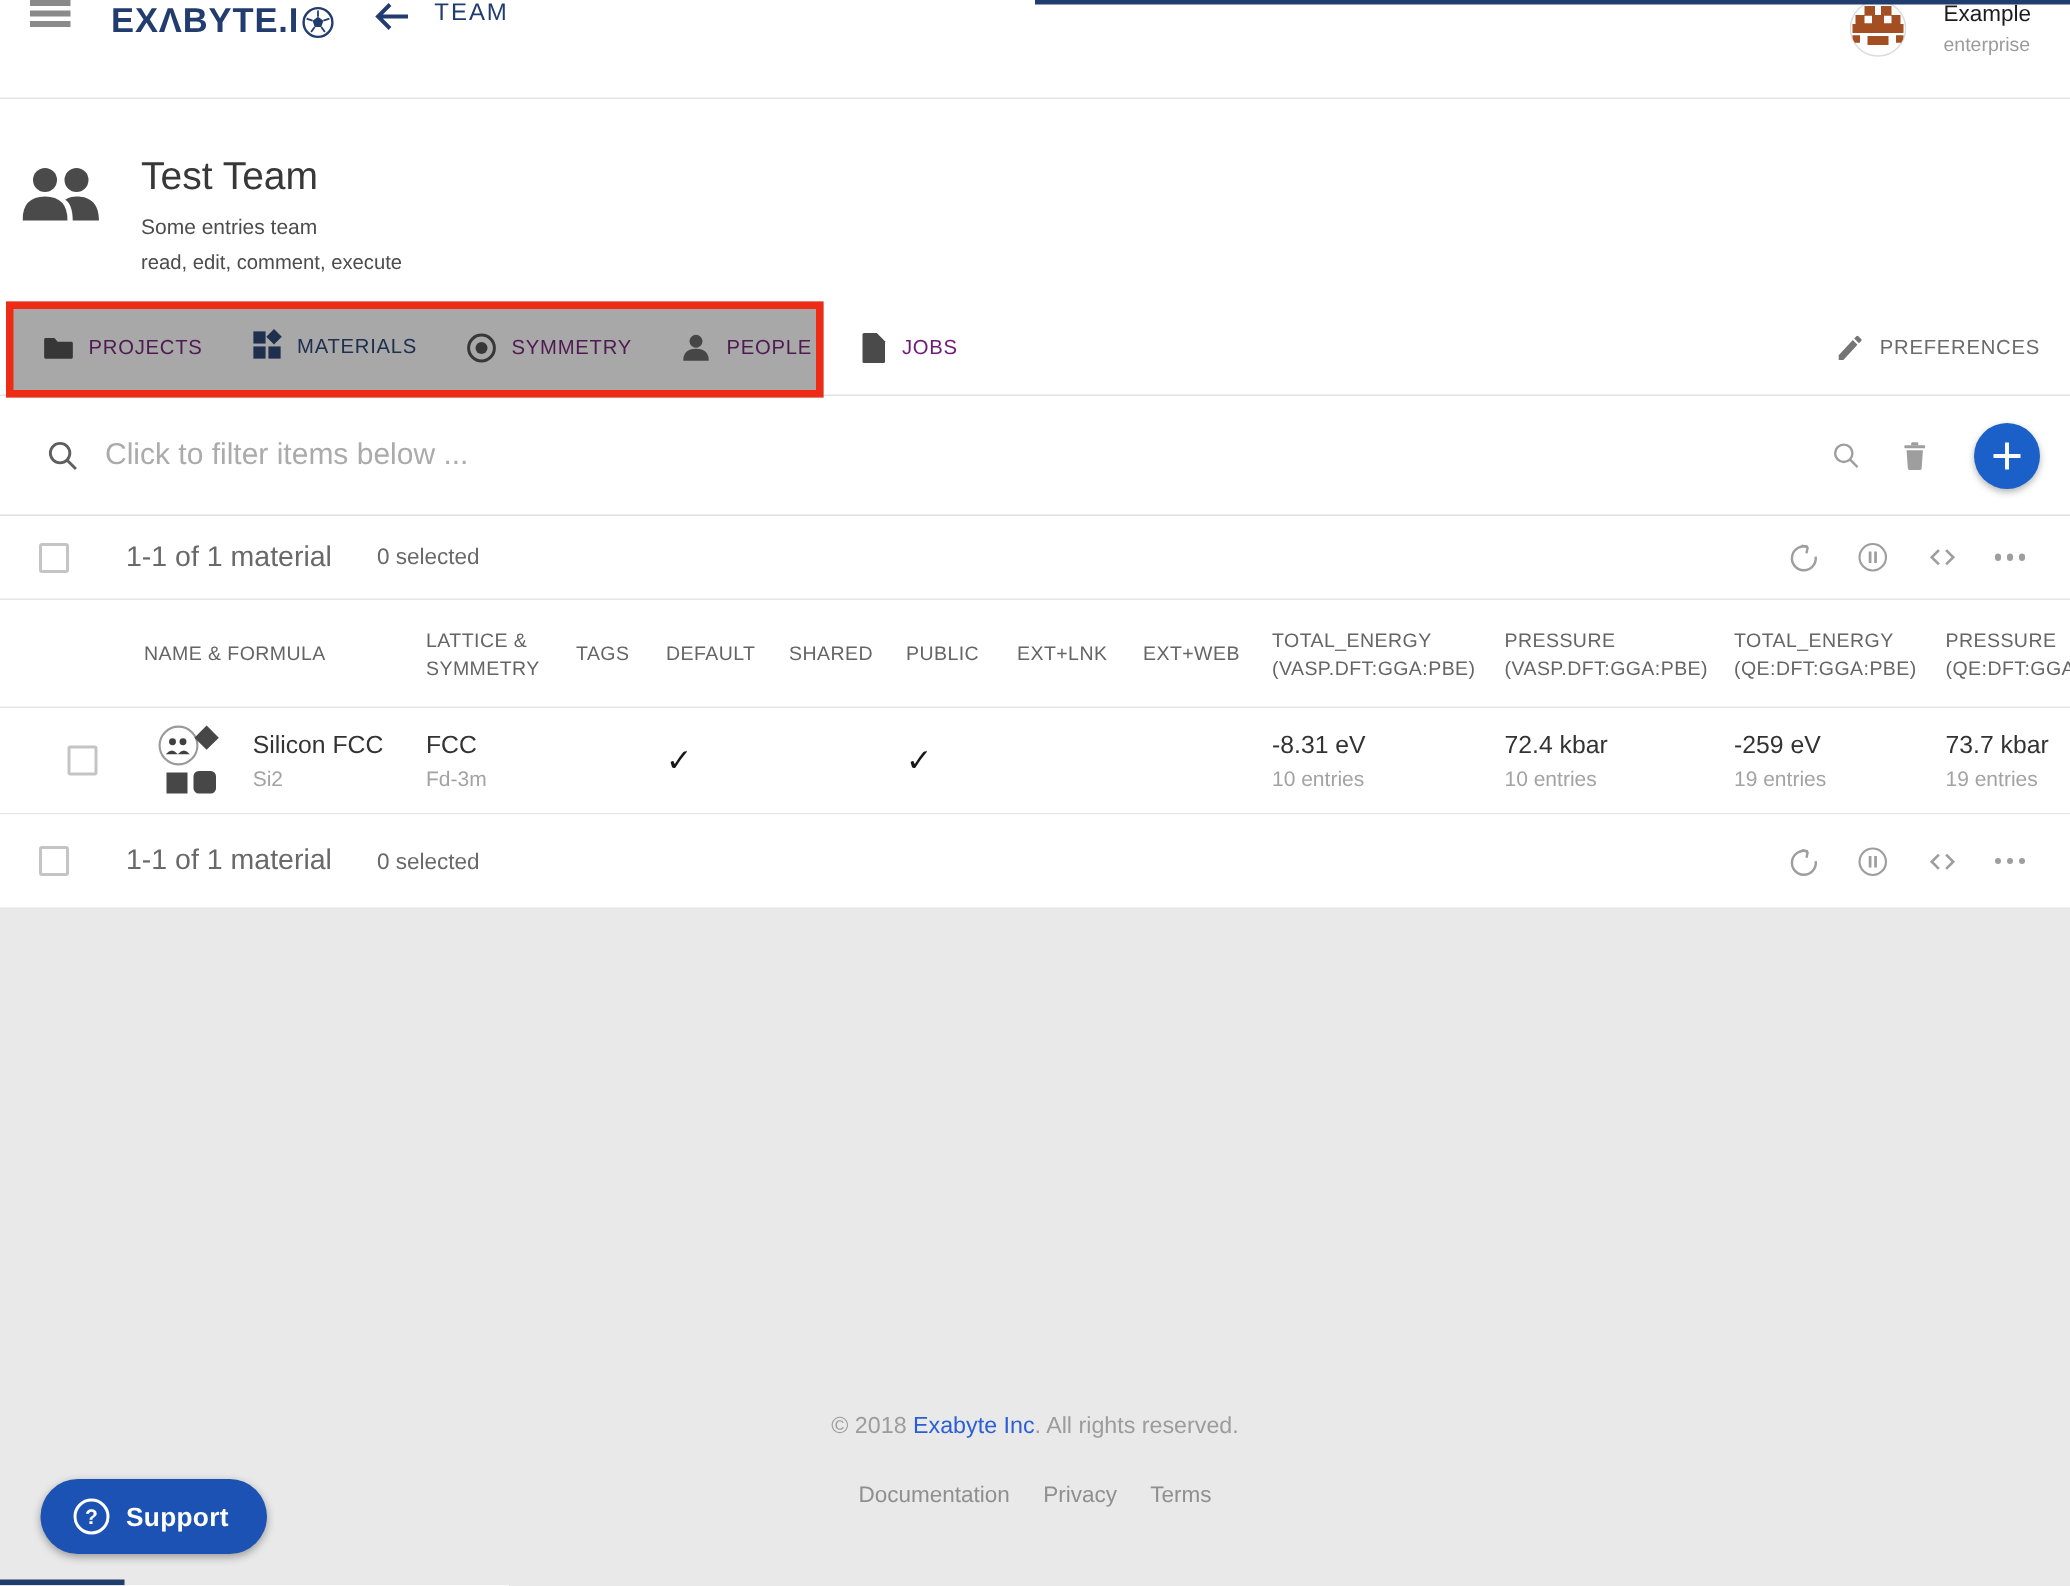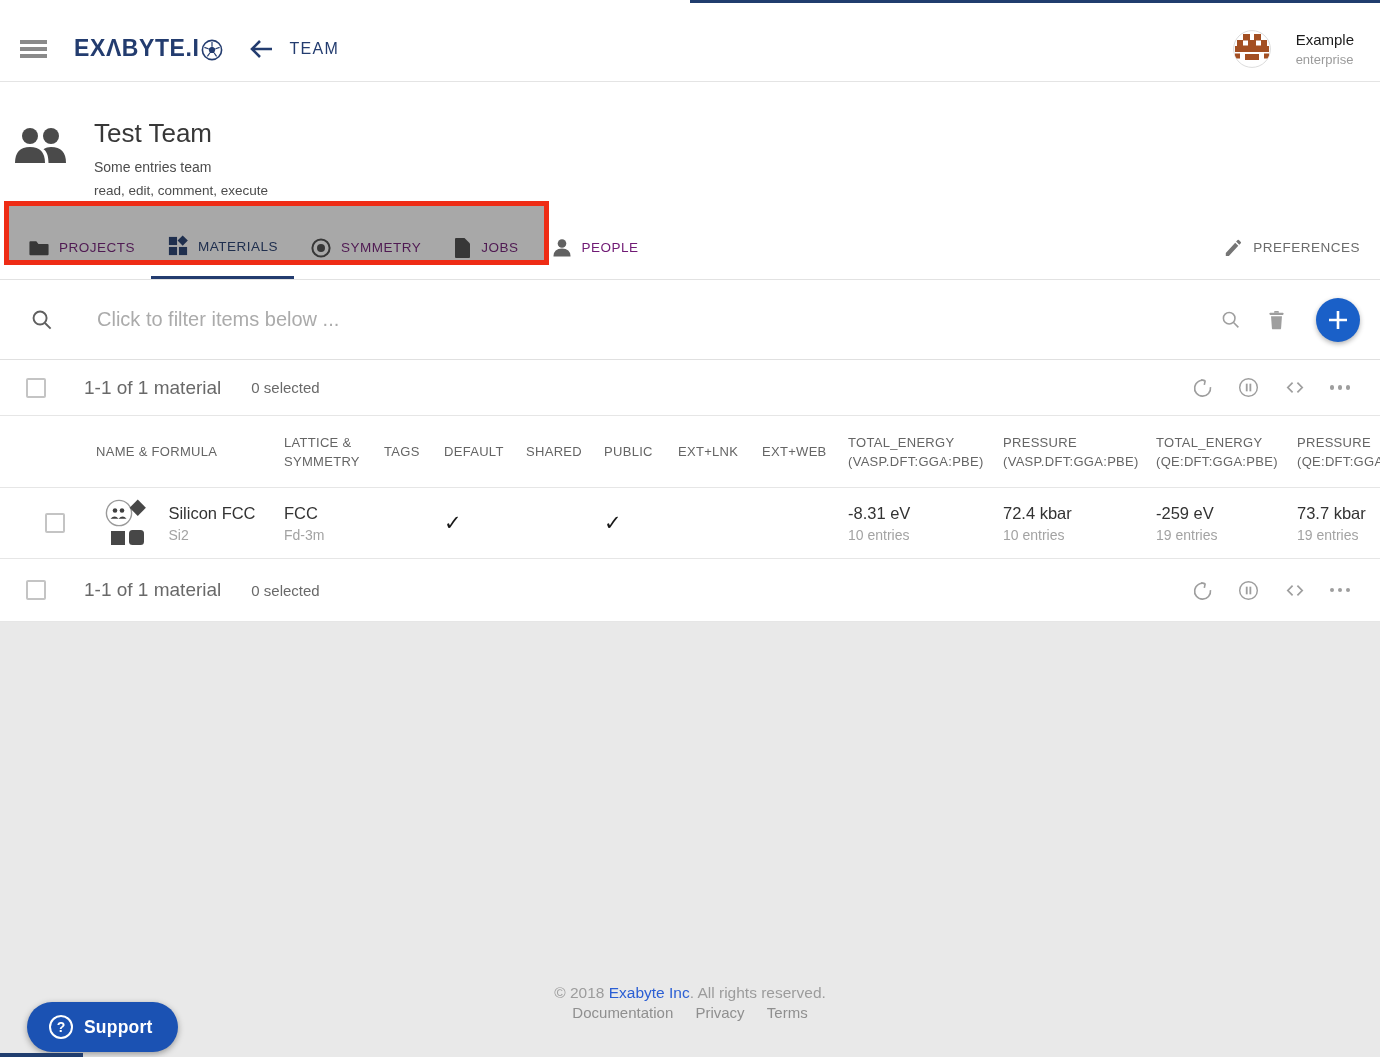--- a/index.html
+++ b/index.html
@@ -1,21 +1,21 @@
 <!DOCTYPE html>
 <html><head>
 <meta charset="utf-8">
 <style>
   * { margin:0; padding:0; box-sizing:border-box; }
   html,body { width:1380px; height:1057px; }
   body { font-family:"Liberation Sans", sans-serif; background:#fff; overflow:hidden; }
   .page { position:relative; width:1380px; height:1057px; background:#fff; overflow:hidden; }
 
   
-  .appbar { display:flex; align-items:center; height:66px; border-bottom:1px solid #e4e4e4; padding-left:20px; background:#fff;margin-top:16px; }
+  .appbar { display:flex; align-items:flex-start; height:66px; border-bottom:1px solid #e4e4e4; padding-left:20px; background:#fff; }
   .hamburger { width:27px; height:18px; display:flex; flex-direction:column; justify-content:space-between; cursor:pointer; }
   .hamburger span { display:block; height:4px; background:#8a8a8a; }
   .logo { display:flex; align-items:center; margin-left:27px; cursor:pointer; }
   .logo-text { font-size:23px; font-weight:600; letter-spacing:.6px; color:#233c6f; }
   .logo-ball { margin-left:1px; margin-top:2px; }
   .back-arrow { margin-left:24px; cursor:pointer; display:flex; align-items:center; }
   .nav-title { margin-left:16px; font-size:16px; font-weight:500; letter-spacing:1.3px; color:#233c6f; }
   .userblock { margin-left:auto; margin-right:26px; display:flex; align-items:center; }
   .usernames { margin-left:25px; }
   .user-name { font-size:15px; color:#1c1c1c; }
@@ -36,21 +36,21 @@
   .tab.active { border-bottom:3px solid #233c6f; }
   .tab.active .tlabel { color:#233c6f; }
   .prefs { margin-left:auto; margin-right:20px; display:flex; align-items:center; gap:10px; cursor:pointer; }
   .prefs .tlabel { font-size:13.5px; font-weight:500; letter-spacing:.5px; color:#6b6b6b; }
 
   
   .annotation-box { position:absolute; left:4px; top:201px; width:545px; height:64px;
     border:5px solid #ee2c15; background:rgba(25,25,25,0.38); z-index:6; pointer-events:none; }
 
   
-  .filterbar { display:flex; align-items:center; height:80px; border-bottom:1px solid #e0e0e0; padding:0 20px 0 30px; background:#fff;gap:27px; }
+  .filterbar { display:flex; align-items:center; height:80px; border-bottom:1px solid #e0e0e0; padding:0 20px 0 30px; background:#fff; }
   .filter-input { border:none; outline:none; flex:1; margin-left:17px; font-size:20px; color:#444; font-family:"Liberation Sans",sans-serif; background:transparent; }
   .filter-input::placeholder { color:#ababab; }
   .filter-icons { display:flex; align-items:center; gap:24px; }
   .fab { width:44px; height:44px; border-radius:50%; background:#1a60c8; display:flex; align-items:center; justify-content:center; cursor:pointer; box-shadow:0 2px 5px rgba(0,0,0,.3); margin-left:4px; }
 
   
   .pagerow { display:flex; align-items:center; height:56px; border-bottom:1px solid #e6e6e6; padding-left:26px; background:#fff; }
   .pagerow.bottom { height:63px; }
   .checkbox { width:20px; height:20px; border:2px solid #c4c4c4; border-radius:2px; background:#fff; cursor:pointer; flex:none; }
   .range-text { margin-left:38px; font-size:19px; color:#696969; }
@@ -68,21 +68,21 @@
   .drow { height:71px; border-bottom:1px solid #e6e6e6; cursor:pointer; }
   .drow .cell { display:flex; flex-direction:column; justify-content:center; padding-left:12px; }
   .cell .primary { font-size:16.5px; color:#333; }
   .cell .secondary { font-size:14px; color:#a3a3a3; margin-top:4px; }
   .cell-check { display:flex; flex-direction:row !important; align-items:center; padding-left:26px !important; }
   .cell-name { flex-direction:row !important; align-items:center; gap:14px; padding-left:2px !important; }
   .checkmark { font-size:21px; color:#181818; }
 
   
   .grayarea { position:relative; height:451px; background:#e9e9e9; }
-  .copyright { position:absolute; top:362px; width:100%; text-align:center; font-size:15.5px; color:#9c9c9c; }
+  .copyright { position:absolute; top:336px; width:100%; text-align:center; font-size:15.5px; color:#9c9c9c; }
   .copyright a { color:#2b5fd4; text-decoration:none; cursor:pointer; }
   .flinks { position:absolute; top:382px; width:100%; text-align:center; font-size:15px; color:#8f8f8f; }
   .flinks span { margin:0 9px; cursor:pointer; }
   .support-btn { position:absolute; left:27px; bottom:21px; height:50px; border-radius:25px; background:#1b52b3; color:#fff; display:flex; align-items:center; gap:11px; padding:0 26px 0 22px; cursor:pointer; box-shadow:0 2px 6px rgba(0,0,0,.35); }
   .q-circle { width:24px; height:24px; border:2.5px solid #fff; border-radius:50%; display:flex; align-items:center; justify-content:center; font-size:14px; font-weight:bold; }
   .support-label { font-size:17.5px; font-weight:bold; letter-spacing:.2px; }
 
   
   .top-artifact { position:absolute; top:0; left:690px; right:0; height:3px; background:#203d6e; z-index:50; }
   .bottom-artifact { position:absolute; bottom:0; left:0; width:83px; height:4px; background:#203d6e; z-index:50; }
@@ -194,34 +194,34 @@
       <span>
         <svg width="22" height="22" viewBox="0 0 22 22">
             <circle cx="11" cy="11" r="8.6" fill="none" stroke="#4a4a4a" stroke-width="2"></circle>
             <circle cx="11" cy="11" r="4" fill="#4a4a4a"></circle>
           </svg>
       </span>
       <span class="tlabel">SYMMETRY</span>
     </div>
     <div class="tab">
       <span>
-        <svg width="19" height="22" viewBox="0 0 19 22">
-            <path d="M3 1 h8.5 l5.5 5.5 V20 a1 1 0 0 1 -1 1 H3 a1 1 0 0 1 -1 -1 V2 a1 1 0 0 1 1 -1 z" fill="#4a4a4a"></path>
-          </svg>
-      </span>
-      <span class="tlabel">JOBS</span>
-    </div>
-    <div class="tab">
-      <span>
         <svg width="22" height="22" viewBox="0 0 22 22" fill="#616161">
             <circle cx="11" cy="6.5" r="4.3"></circle>
             <path d="M2.5 19.5 q0 -8 8.5 -8 t8.5 8 z"></path>
           </svg>
       </span>
       <span class="tlabel">PEOPLE</span>
+    </div>
+    <div class="tab">
+      <span>
+        <svg width="19" height="22" viewBox="0 0 19 22">
+            <path d="M3 1 h8.5 l5.5 5.5 V20 a1 1 0 0 1 -1 1 H3 a1 1 0 0 1 -1 -1 V2 a1 1 0 0 1 1 -1 z" fill="#4a4a4a"></path>
+          </svg>
+      </span>
+      <span class="tlabel">JOBS</span>
     </div>
     <div class="prefs">
       <span>
         <svg width="20" height="20" viewBox="0 0 20 20">
             <path d="M2.8 14.9 V18 h3.1 L15.3 7.8 12.2 4.7 Z M17.8 5.3 a0.9 0.9 0 0 0 0 -1.3 L15.9 2.1 a0.9 0.9 0 0 0 -1.3 0 L13.1 3.6 16.3 6.8 Z" fill="#757575"></path>
           </svg>
       </span>
       <span class="tlabel">PREFERENCES</span>
     </div>
   </nav>

